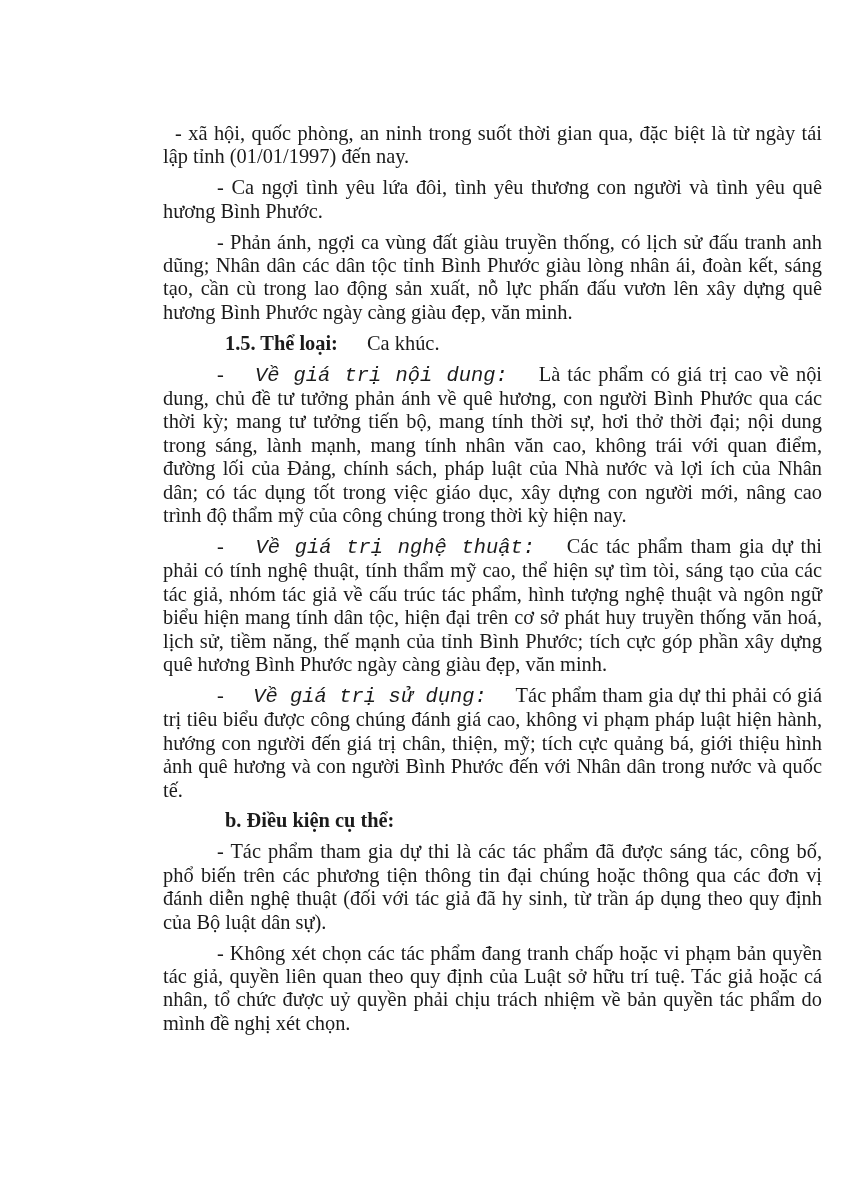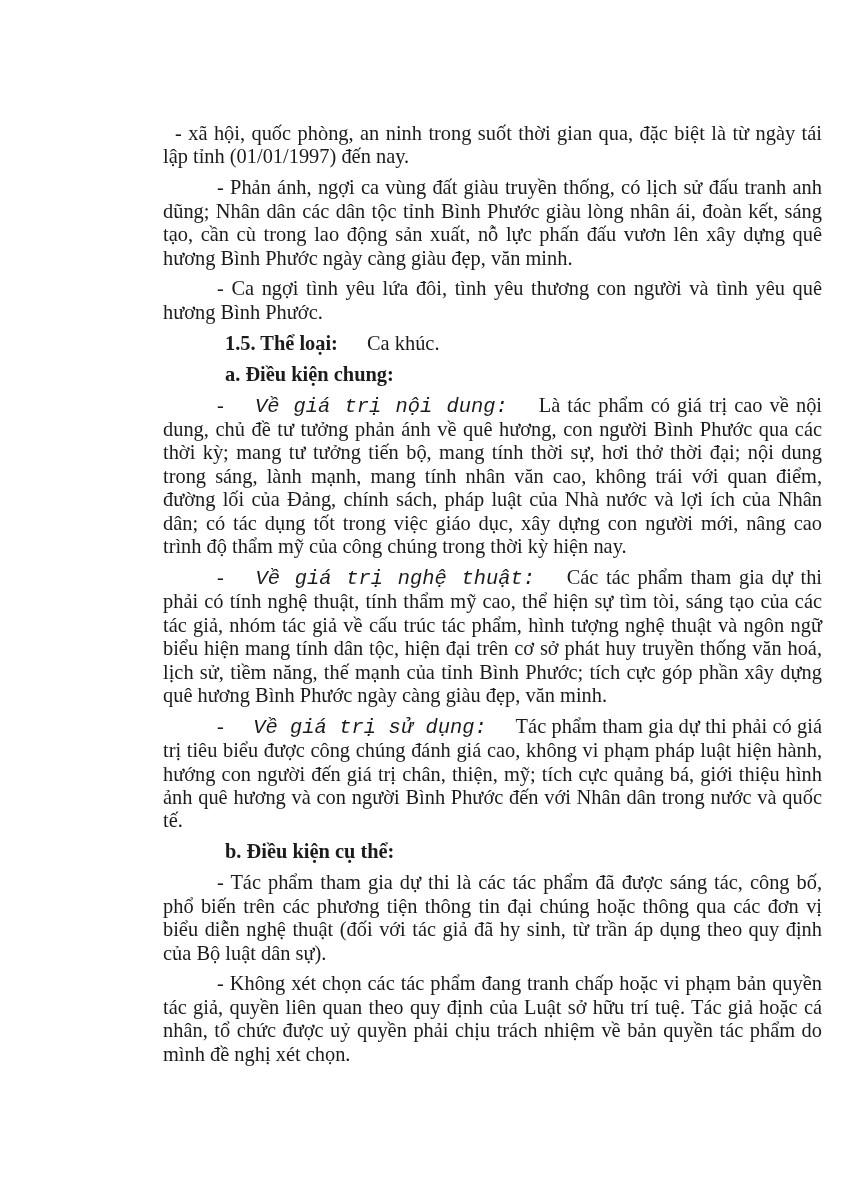--- a/index.html
+++ b/index.html
@@ -31,24 +31,23 @@
   .run-normal { font-style: normal; font-weight: normal; }
   .run-bold   { font-weight: bold; }
   .run-italic { font-style: italic; font-family: Liberation Mono, monospace; }
 </style>
 </head>
 <body style="background: rgb(255, 255, 255);">
 
 <div class="page">
   <div class="textblock" style="color: rgb(27, 27, 27);">
       <p class="ind-none"><span class="run-normal">- xã hội, quốc phòng, an ninh trong suốt thời gian qua, đặc biệt là từ ngày tái lập tỉnh (01/01/1997) đến nay.</span></p>
+      <p class="ind-body"><span class="run-normal">- Ca ngợi tình yêu lứa đôi, tình yêu thương con người và tình yêu quê hương Bình Phước.</span></p>
       <p class="ind-body"><span class="run-normal">- Phản ánh, ngợi ca vùng đất giàu truyền thống, có lịch sử đấu tranh anh dũng; Nhân dân các dân tộc tỉnh Bình Phước giàu lòng nhân ái, đoàn kết, sáng tạo, cần cù trong lao động sản xuất, nỗ lực phấn đấu vươn lên xây dựng quê hương Bình Phước ngày càng giàu đẹp, văn minh.</span></p>
-      <p class="ind-body"><span class="run-normal">- Ca ngợi tình yêu lứa đôi, tình yêu thương con người và tình yêu quê hương Bình Phước.</span></p>
       <p class="ind-head"><span class="run-bold">1.5. Thể loại: </span><span class="run-normal">Ca khúc.</span></p>
-      <p class="ind-head"><span class="run-bold">a. Điều kiện chung:</span></p>
       <p class="ind-body"><span class="run-normal">- </span><span class="run-italic">Về giá trị nội dung:</span><span class="run-normal"> Là tác phẩm có giá trị cao về nội dung, chủ đề tư tưởng phản ánh về quê hương, con người Bình Phước qua các thời kỳ; mang tư tưởng tiến bộ, mang tính thời sự, hơi thở thời đại; nội dung trong sáng, lành mạnh, mang tính nhân văn cao, không trái với quan điểm, đường lối của Đảng, chính sách, pháp luật của Nhà nước và lợi ích của Nhân dân; có tác dụng tốt trong việc giáo dục, xây dựng con người mới, nâng cao trình độ thẩm mỹ của công chúng trong thời kỳ hiện nay.</span></p>
       <p class="ind-body"><span class="run-normal">- </span><span class="run-italic">Về giá trị nghệ thuật:</span><span class="run-normal"> Các tác phẩm tham gia dự thi phải có tính nghệ thuật, tính thẩm mỹ cao, thể hiện sự tìm tòi, sáng tạo của các tác giả, nhóm tác giả về cấu trúc tác phẩm, hình tượng nghệ thuật và ngôn ngữ biểu hiện mang tính dân tộc, hiện đại trên cơ sở phát huy truyền thống văn hoá, lịch sử, tiềm năng, thế mạnh của tỉnh Bình Phước; tích cực góp phần xây dựng quê hương Bình Phước ngày càng giàu đẹp, văn minh.</span></p>
       <p class="ind-body"><span class="run-normal">- </span><span class="run-italic">Về giá trị sử dụng:</span><span class="run-normal"> Tác phẩm tham gia dự thi phải có giá trị tiêu biểu được công chúng đánh giá cao, không vi phạm pháp luật hiện hành, hướng con người đến giá trị chân, thiện, mỹ; tích cực quảng bá, giới thiệu hình ảnh quê hương và con người Bình Phước đến với Nhân dân trong nước và quốc tế.</span></p>
       <p class="ind-head"><span class="run-bold">b. Điều kiện cụ thể:</span></p>
-      <p class="ind-body"><span class="run-normal">- Tác phẩm tham gia dự thi là các tác phẩm đã được sáng tác, công bố, phổ biến trên các phương tiện thông tin đại chúng hoặc thông qua các đơn vị biểu diễn nghệ thuật (đối với tác giả đã hy sinh, từ trần áp dụng theo quy định của Bộ luật dân sự).</span></p>
+      <p class="ind-body"><span class="run-normal">- Tác phẩm tham gia dự thi là các tác phẩm đã được sáng tác, công bố, phổ biến trên các phương tiện thông tin đại chúng hoặc thông qua các đơn vị đánh diễn nghệ thuật (đối với tác giả đã hy sinh, từ trần áp dụng theo quy định của Bộ luật dân sự).</span></p>
       <p class="ind-body"><span class="run-normal">- Không xét chọn các tác phẩm đang tranh chấp hoặc vi phạm bản quyền tác giả, quyền liên quan theo quy định của Luật sở hữu trí tuệ. Tác giả hoặc cá nhân, tổ chức được uỷ quyền phải chịu trách nhiệm về bản quyền tác phẩm do mình đề nghị xét chọn.</span></p>
     </div>
 </div>
 
 </body></html>

